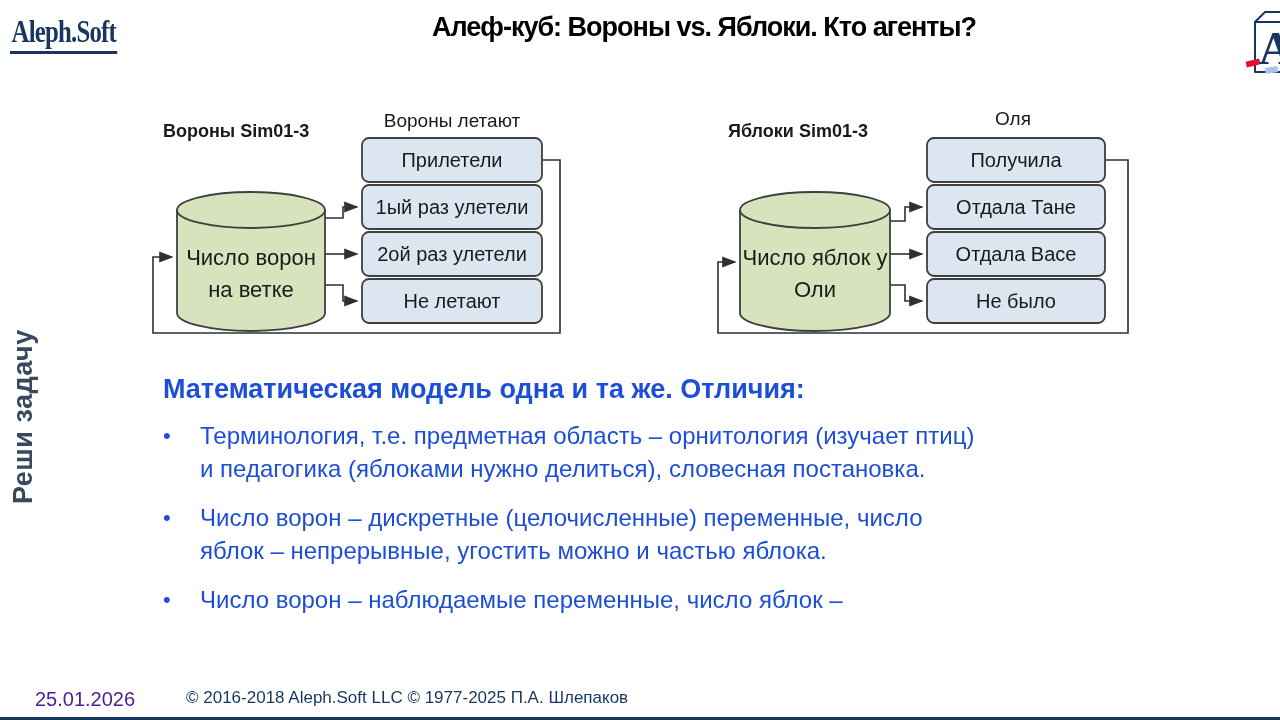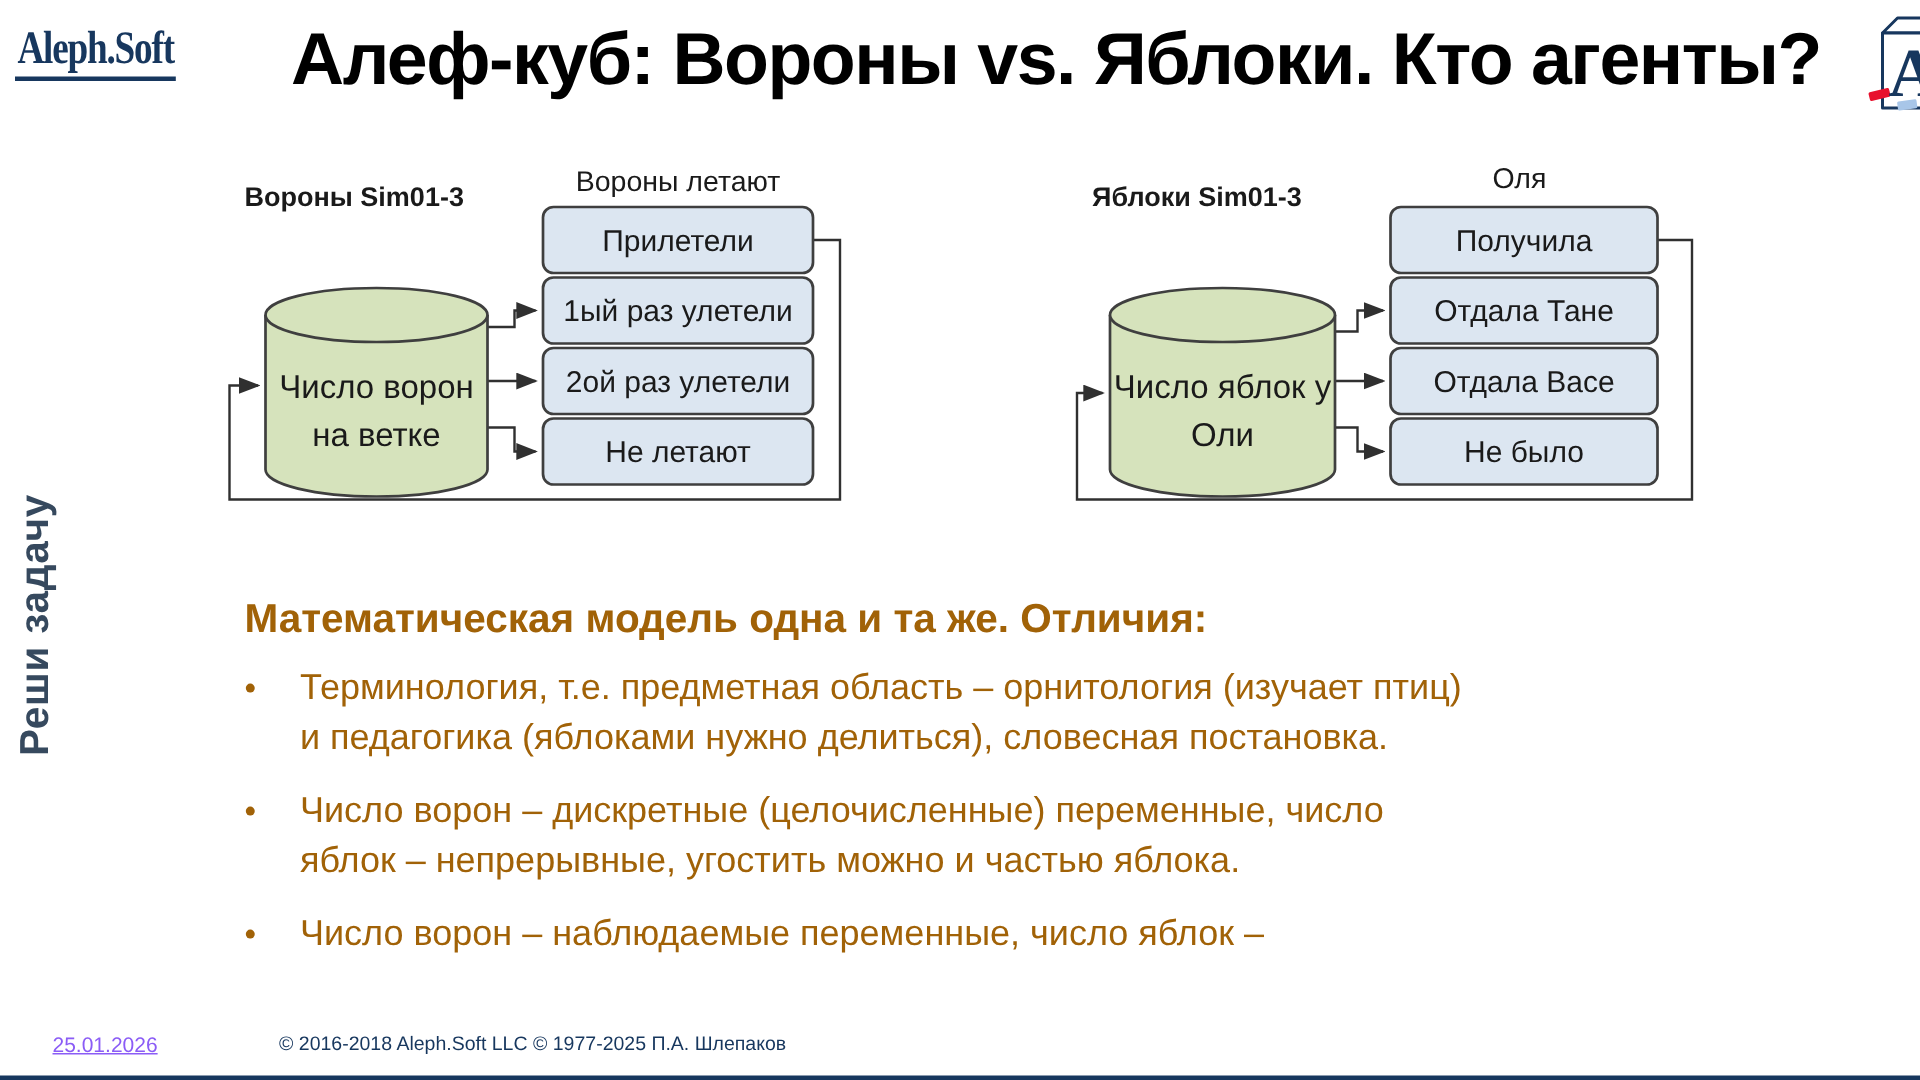--- a/index.html
+++ b/index.html
@@ -9,49 +9,49 @@
   }
   
   .brand{
     position:absolute;left:10px;top:14px;
     font-family:"Liberation Serif",serif;font-weight:bold;font-size:31px;
     color:#17375e;border-bottom:3px solid #17375e;padding:0 2px 1px 2px;
     transform:scaleX(0.8);transform-origin:left center;letter-spacing:-1px;
   }
   .title{
     position:absolute;left:150px;right:70px;top:12px;text-align:center;
-    font-size:49px;font-weight:bold;color:#000;letter-spacing:-1px;
+    font-size:27px;font-weight:bold;color:#000;letter-spacing:-1px;
   }
   .cube-logo{position:absolute;right:12px;top:6px;}
   
   .side-label{
     position:absolute;left:8px;top:288px;height:216px;
     writing-mode:vertical-rl;transform:rotate(180deg);
     font-size:27px;font-weight:bold;color:#36495e;letter-spacing:0.5px;
   }
   
   .diagrams{position:absolute;left:0;top:95px;}
   .diagrams text{font-family:"Liberation Sans",sans-serif;fill:#1a1a1a;}
   .dg-label{font-size:18px;font-weight:bold;}
   .dg-agent{font-size:19px;}
   .dg-box-text{font-size:20px;text-anchor:middle;}
   .dg-cyl-text{font-size:22px;text-anchor:middle;}
   .shape{fill:#dce6f1;stroke:#3f3f3f;stroke-width:1.8;}
   .cyl{fill:#d6e3bc;stroke:#3f3f3f;stroke-width:1.8;}
   .conn{fill:none;stroke:#303030;stroke-width:1.6;}
   
-  .content{position:absolute;left:163px;top:396px;width:956px;color:#a16207;}
+  .content{position:absolute;left:163px;top:373px;width:956px;color:#1d4ed8;}
   .content h2{margin:0 0 14px 0;font-size:27px;line-height:32px;font-weight:bold;}
   .bullet{display:flex;margin-bottom:16px;}
   .bm{width:37px;flex:0 0 37px;font-size:22px;line-height:33px;}
   .bt{font-size:24px;line-height:33px;}
   .b{font-weight:normal;}
   
-  .footer-date{position:absolute;left:35px;top:688px;font-size:14px;color:#8b5cf6;text-decoration:underline;}
-  .footer-copy{position:absolute;left:186px;top:688px;font-size:13px;color:#17375e;}
+  .footer-date{position:absolute;left:35px;top:688px;font-size:20px;color:#4c1d95;}
+  .footer-copy{position:absolute;left:186px;top:688px;font-size:17px;color:#17375e;}
   .page-number{position:absolute;right:28px;top:668px;font-size:38px;font-weight:bold;color:#7f7f7f;}
   .bottom-bar{position:absolute;left:0;bottom:0;width:100%;height:3px;background:#17375e;}
 </style>
 </head>
 <body>
 
 <div class="slide">
 
   <div class="brand">Aleph.Soft</div>
   <div class="title">Алеф-куб: Вороны vs. Яблоки. Кто агенты?</div>

